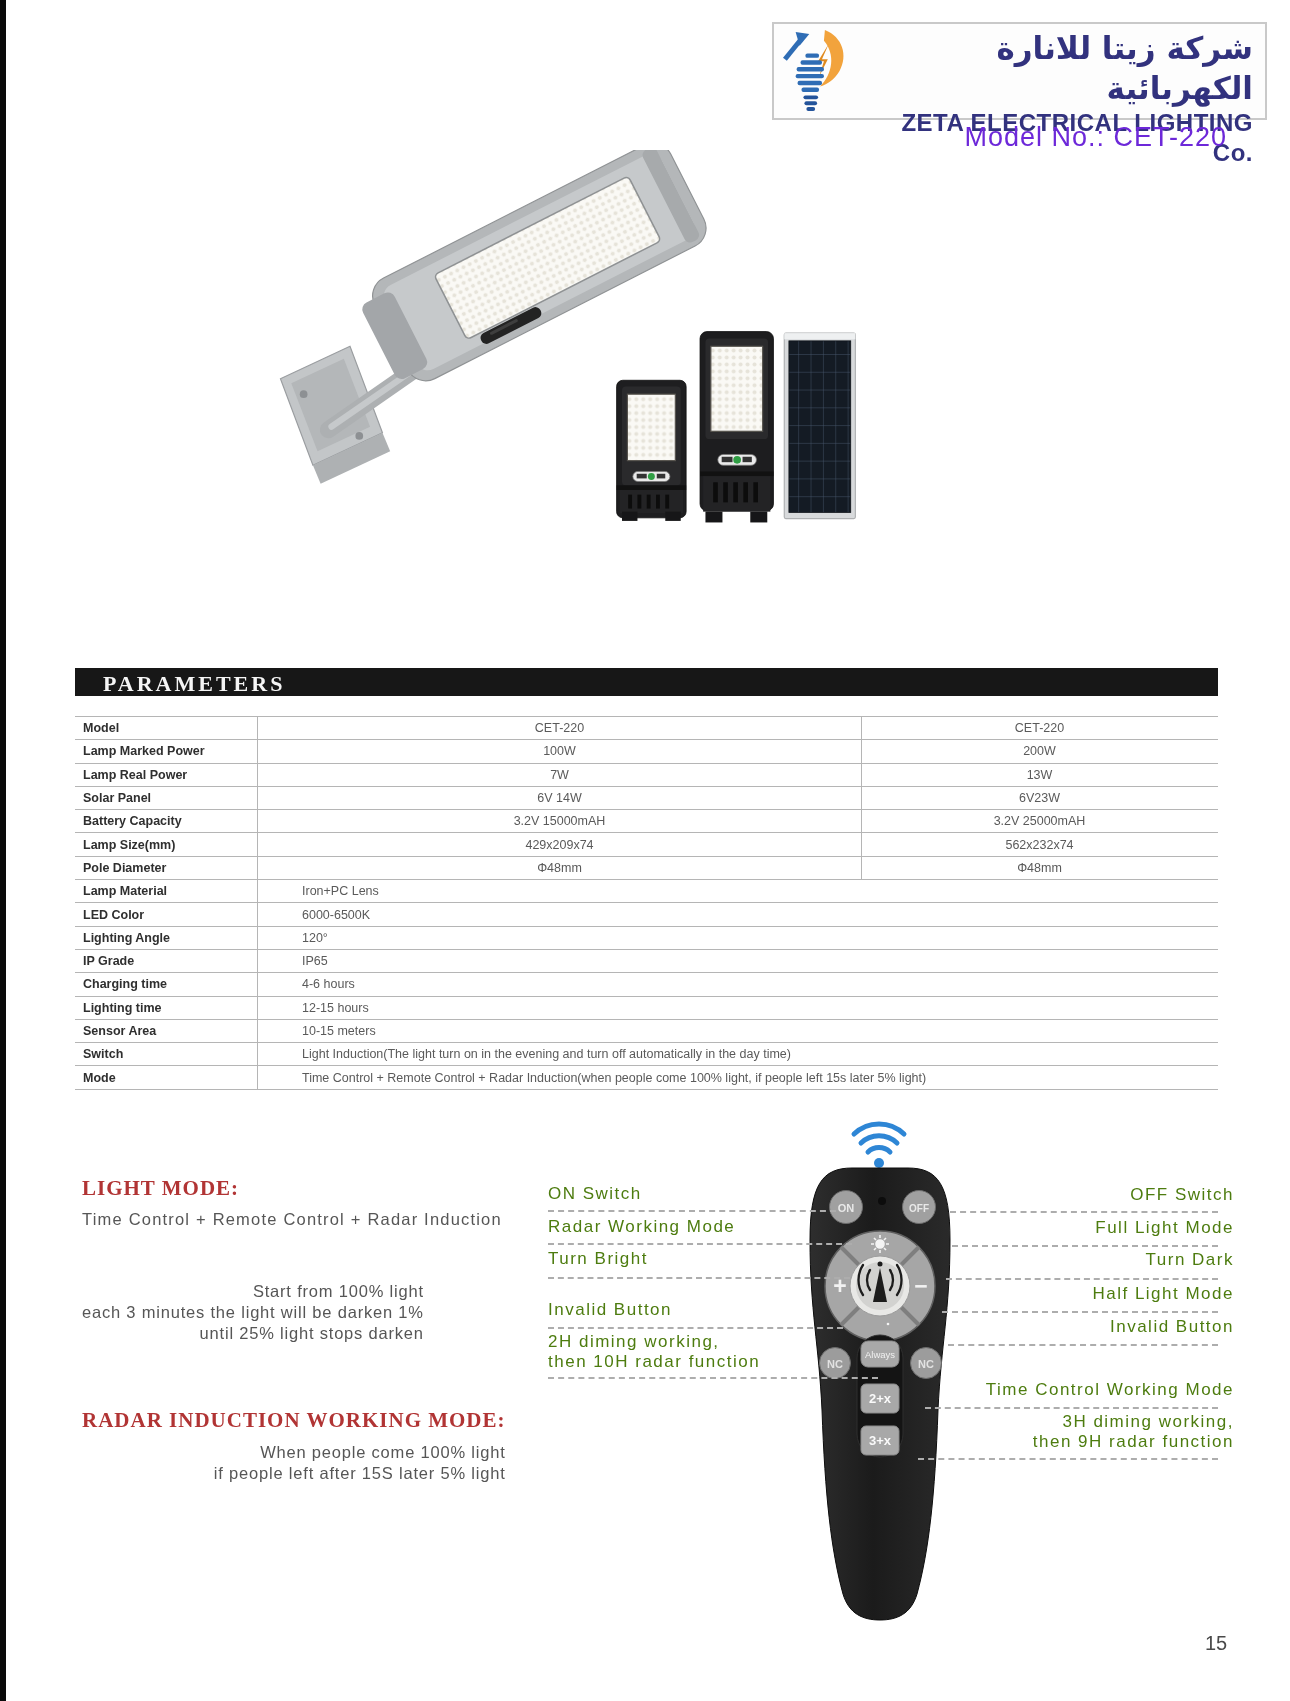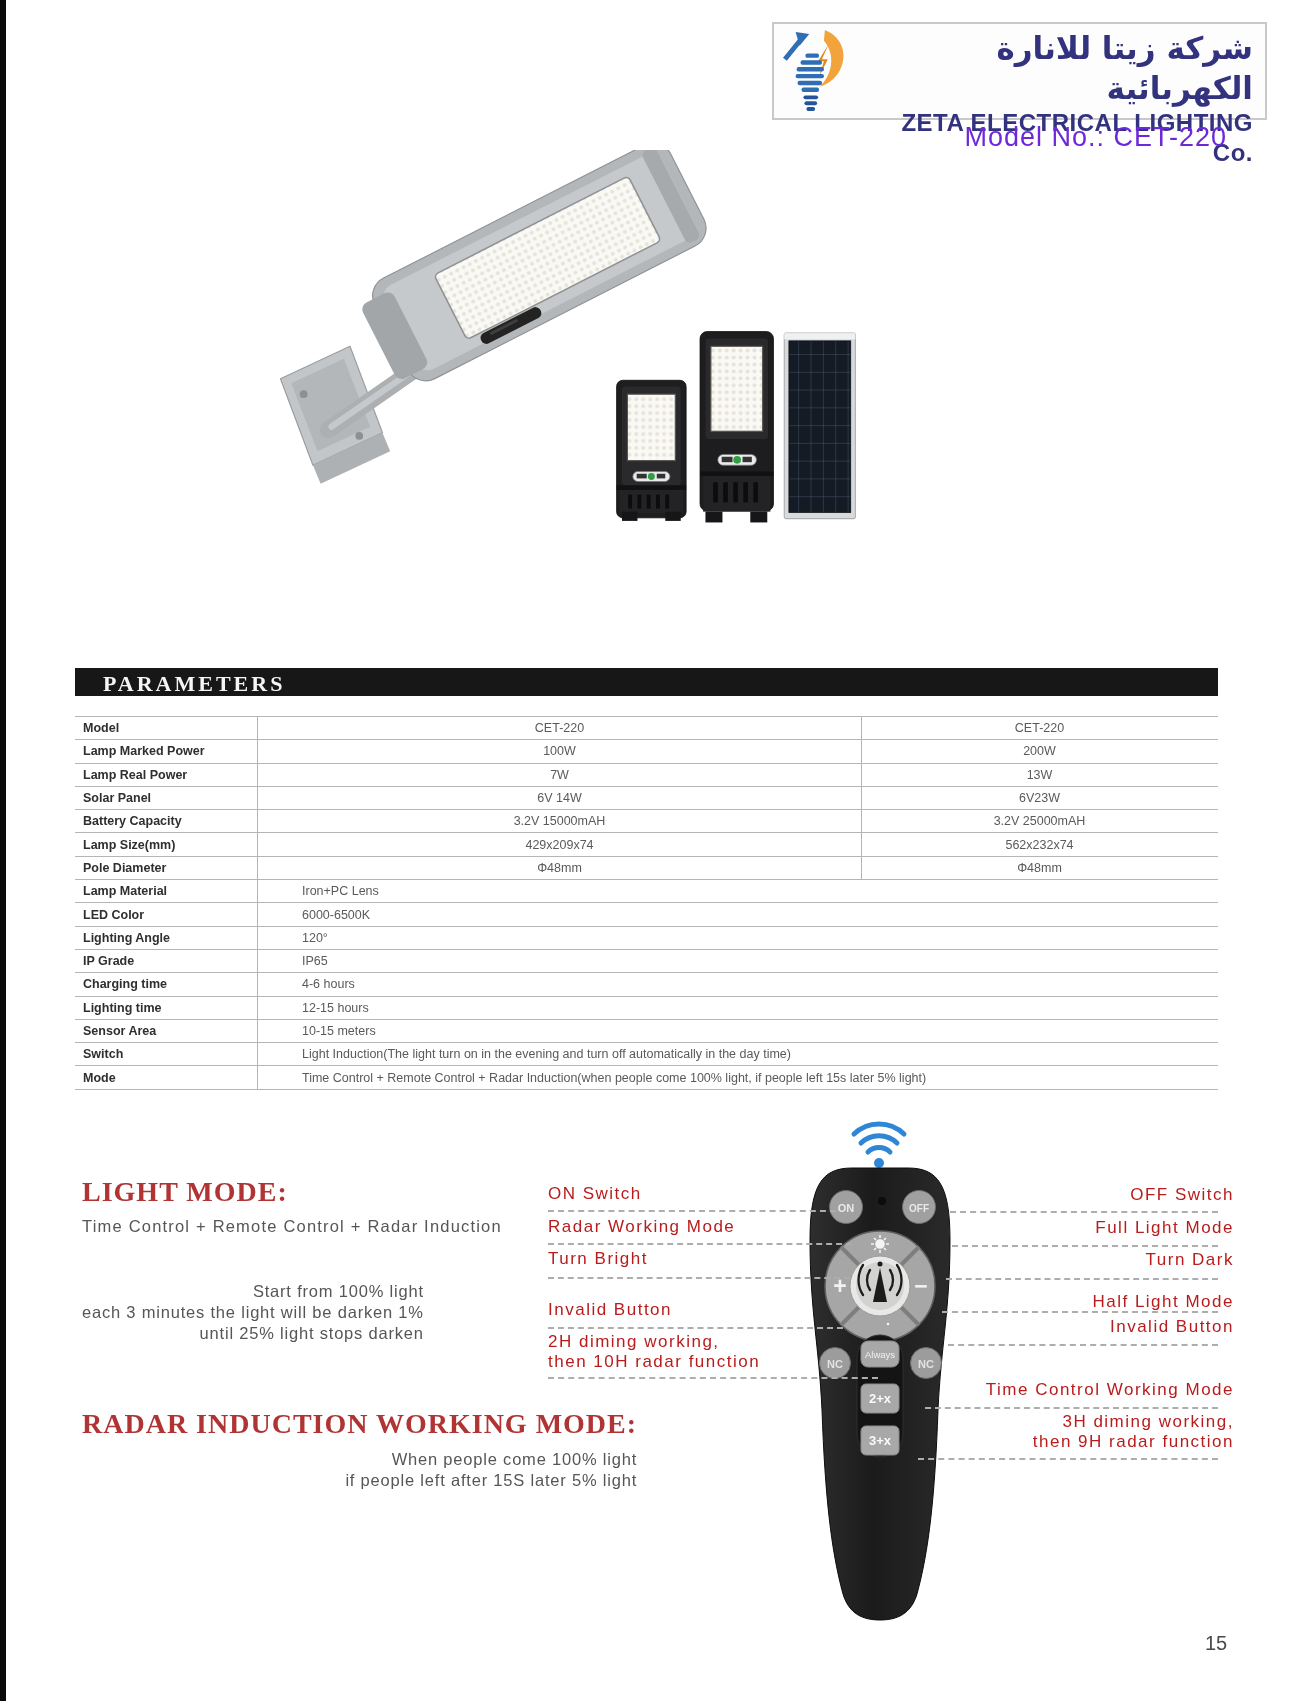--- a/index.html
+++ b/index.html
@@ -26,26 +26,26 @@
   .param-table{position:absolute;left:75px;top:716px;width:1143px;border-top:1px solid #b5b5b5;}
   .prow{display:flex;height:22.3px;border-bottom:1px solid #b5b5b5;align-items:stretch;}
   .prow>div{display:flex;align-items:center;font-size:12.5px;box-sizing:border-box;}
   .plabel{width:183px;padding-left:8px;font-weight:bold;color:#2f2f2f;border-right:1px solid #b5b5b5;}
   .pv1{width:604px;justify-content:center;color:#5a5a5a;border-right:1px solid #b5b5b5;}
   .pv2{width:355px;justify-content:center;color:#5a5a5a;}
   .pspan{flex:1;padding-left:44px;color:#5a5a5a;}
 
   
   .sec{position:absolute;left:82px;}
-  .sec-title{font-family:"Liberation Serif",serif;font-weight:bold;font-size:28px;
+  .sec-title{font-family:"Liberation Serif",serif;font-weight:bold;font-size:21px;
              color:#b13434;letter-spacing:1px;}
   .sec-line{font-size:16.5px;color:#565656;letter-spacing:0.8px;line-height:21px;text-align:right;}
 
   
-  .callout{position:absolute;font-size:17px;color:#b91c1c;letter-spacing:1.5px;
+  .callout{position:absolute;font-size:17px;color:#4d7c0f;letter-spacing:1.5px;
            white-space:pre-line;line-height:20px;}
   .callout.right{text-align:right;}
   .dash{position:absolute;height:0;border-top:2px dashed #adadad;}
 
   .page-num{position:absolute;left:1205px;top:1632px;font-size:20px;color:#4a4a4a;}
   svg text{font-family:"Liberation Sans",sans-serif;}
 </style>
 </head>
 <body>
 
@@ -326,21 +326,21 @@
       <div class="dash" style="top: 1327px; left: 548px; width: 295px;"></div>
       <div class="callout" style="top: 1332px; left: 548px;">2H diming working,
 then 10H radar function</div>
       <div class="dash" style="top: 1377px; left: 548px; width: 330px;"></div>
       <div class="callout right" style="top: 1185px; right: 72px;">OFF Switch</div>
       <div class="dash" style="top: 1211px; left: 950px; width: 268px;"></div>
       <div class="callout right" style="top: 1218px; right: 72px;">Full Light Mode</div>
       <div class="dash" style="top: 1245px; left: 952px; width: 266px;"></div>
       <div class="callout right" style="top: 1250px; right: 72px;">Turn Dark</div>
       <div class="dash" style="top: 1278px; left: 946px; width: 272px;"></div>
-      <div class="callout right" style="top: 1284px; right: 72px; margin-top: 8px;">Half Light Mode</div>
+      <div class="callout right" style="top: 1284px; right: 72px;">Half Light Mode</div>
       <div class="dash" style="top: 1311px; left: 942px; width: 276px;"></div>
       <div class="callout right" style="top: 1317px; right: 72px;">Invalid Button</div>
       <div class="dash" style="top: 1344px; left: 948px; width: 270px;"></div>
       <div class="callout right" style="top: 1380px; right: 72px;">Time Control Working Mode</div>
       <div class="dash" style="top: 1407px; left: 925px; width: 293px;"></div>
       <div class="callout right" style="top: 1412px; right: 72px;">3H diming working,
 then 9H radar function</div>
       <div class="dash" style="top: 1458px; left: 918px; width: 300px;"></div>
     </div>
 

